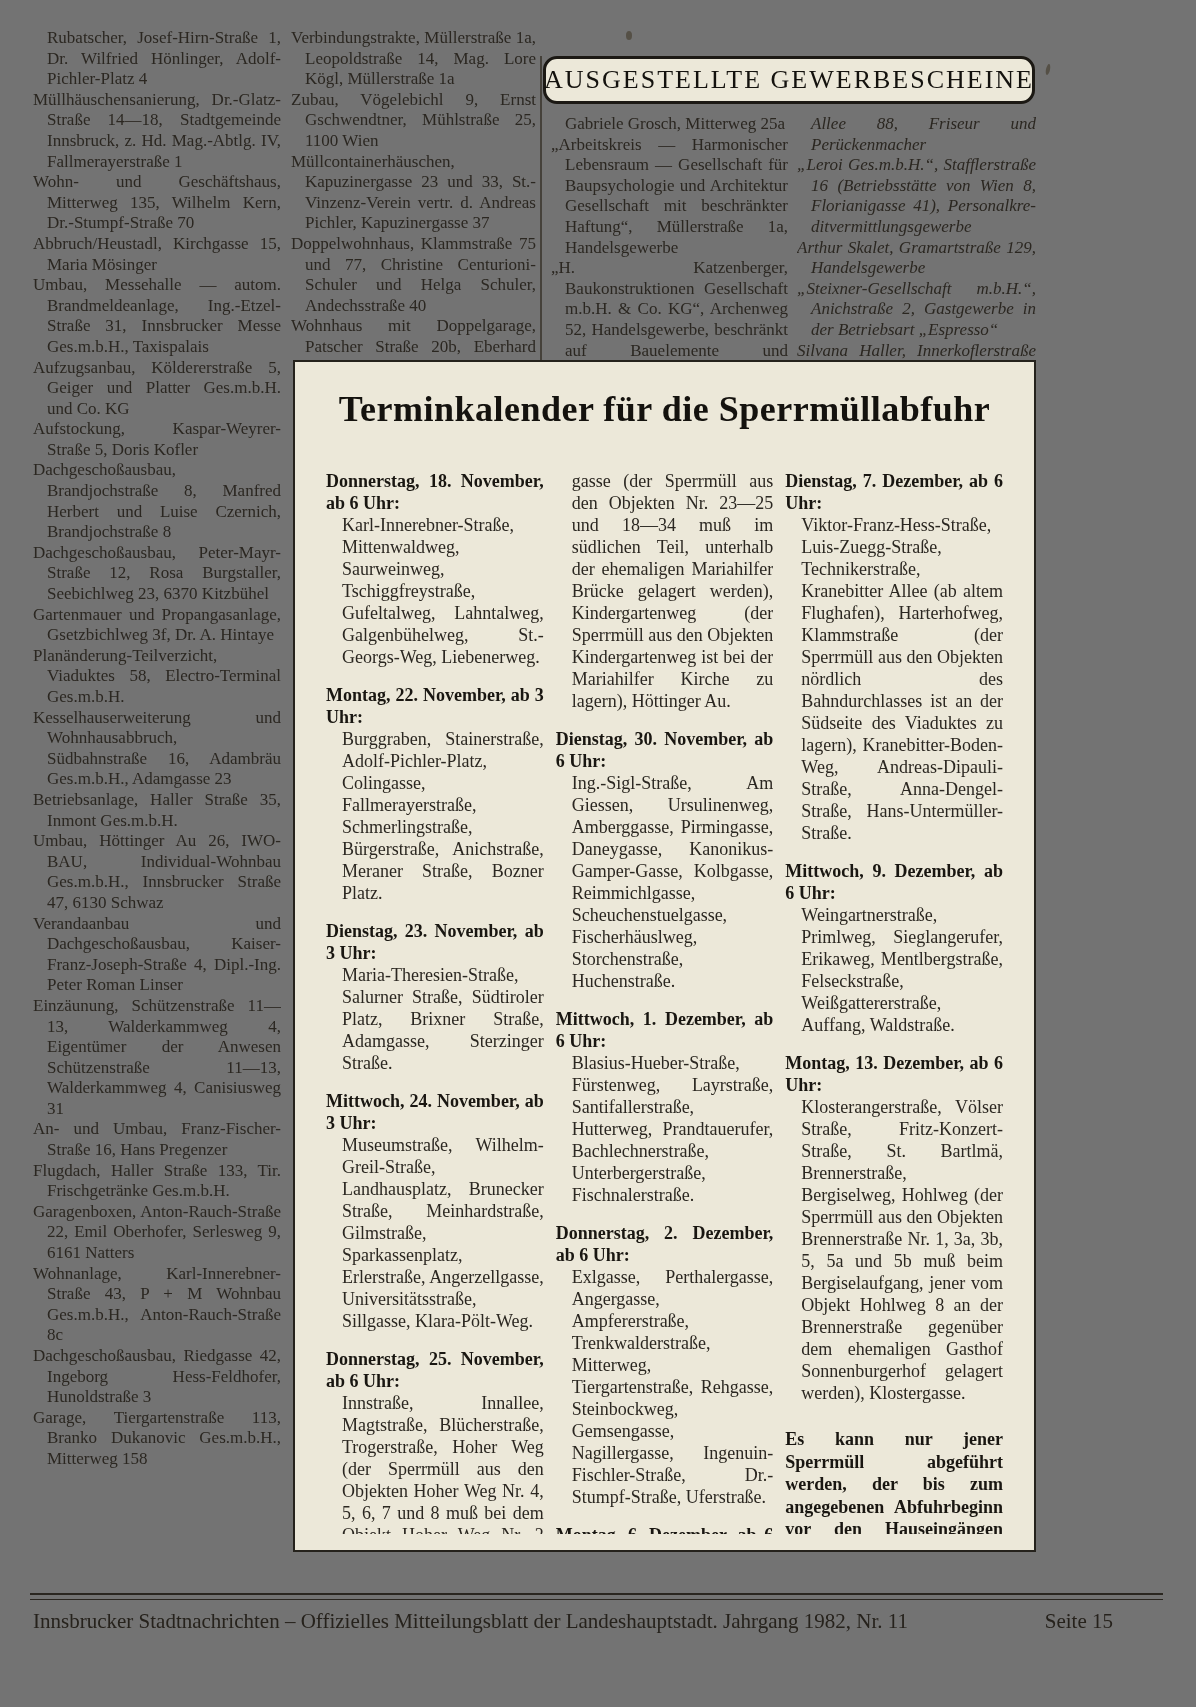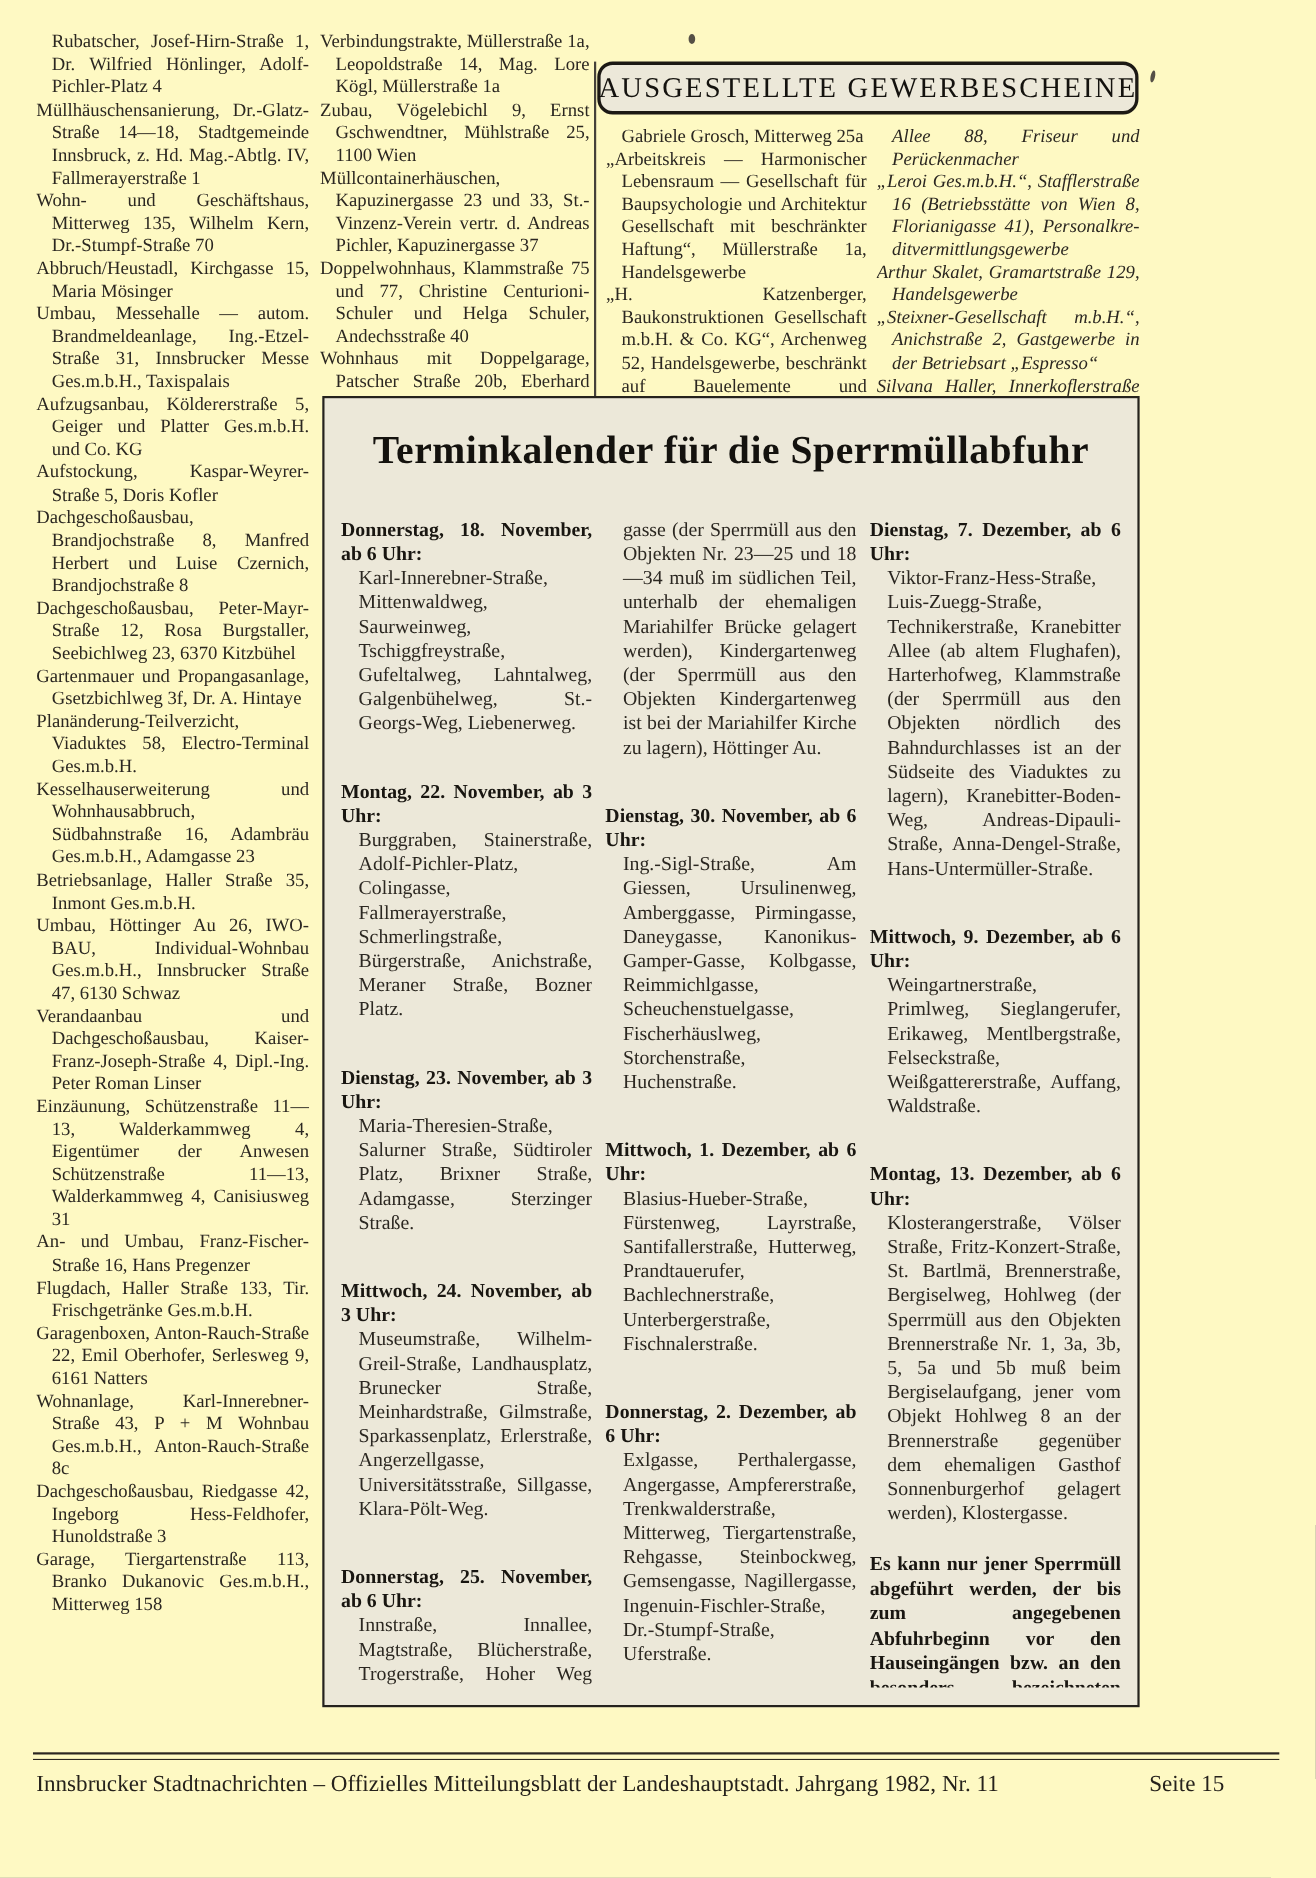--- a/index.html
+++ b/index.html
@@ -1,20 +1,20 @@
 <!DOCTYPE html>
 <html lang="de"><head>
 <meta charset="utf-8">
 <style>
   * { box-sizing: border-box; margin: 0; padding: 0; }
   html, body { background: #b8b4a6; }
   body { width: 1196px; }
   .page {
     position: relative; width: 1196px; height: 1707px;
-    background: #fef9c3; color: #2b2721; overflow: hidden;
+    background: #737373; color: #2b2721; overflow: hidden;
     font-family: "Liberation Serif", "DejaVu Serif", serif;
     -webkit-hyphens: auto; hyphens: auto;
   }
   .abs { position: absolute; }
 
   
   .col { overflow: hidden; }
   .entry {
     font-size: 17px; line-height: 20.6px; text-align: justify;
     padding-left: 14px; text-indent: -14px; color: #2b2721;
@@ -42,25 +42,25 @@
 
   
   .termin-box {
     left: 293px; top: 360px; width: 743px; height: 1192px;
     border: 2px solid #25221c; background: #ece8d9;
   }
   .termin-title {
     margin: 26px 12px 40px; text-align: center;
     font-size: 36px; font-weight: bold; color: #14120e; letter-spacing: 0.5px;
   }
-  .termin-cols { display: flex; gap: 12px; padding: 0 15px; }
+  .termin-cols { display: flex; gap: 12px; padding: 0 31px; }
   .tcol { flex: 1 1 0; height: 1064px; overflow: hidden; }
 
   .cal-head {
-    margin-top: 40px; font-weight: bold; font-size: 18px; line-height: 22px;
+    margin-top: 16px; font-weight: bold; font-size: 18px; line-height: 22px;
     text-align: justify; color: #191611;
   }
   .tcol > :first-child { margin-top: 0; }
   .cal-body {
     font-size: 18px; line-height: 22px; text-align: justify;
     padding-left: 16px; overflow-wrap: break-word;
   }
   .cal-note {
     margin-top: 24px; font-weight: bold; font-size: 18px; line-height: 22.5px;
     text-align: justify; color: #191611;

